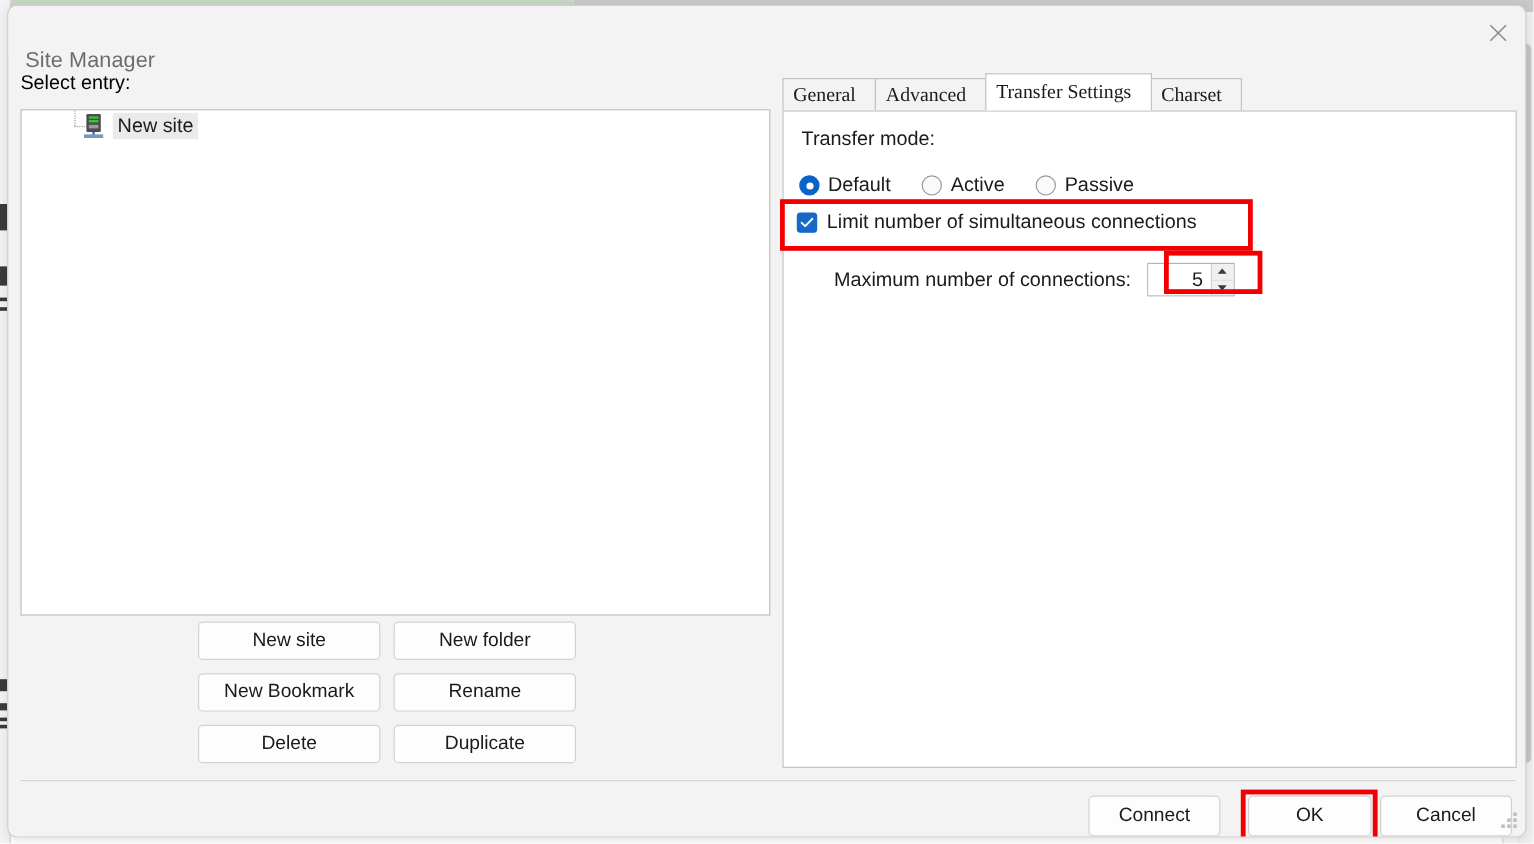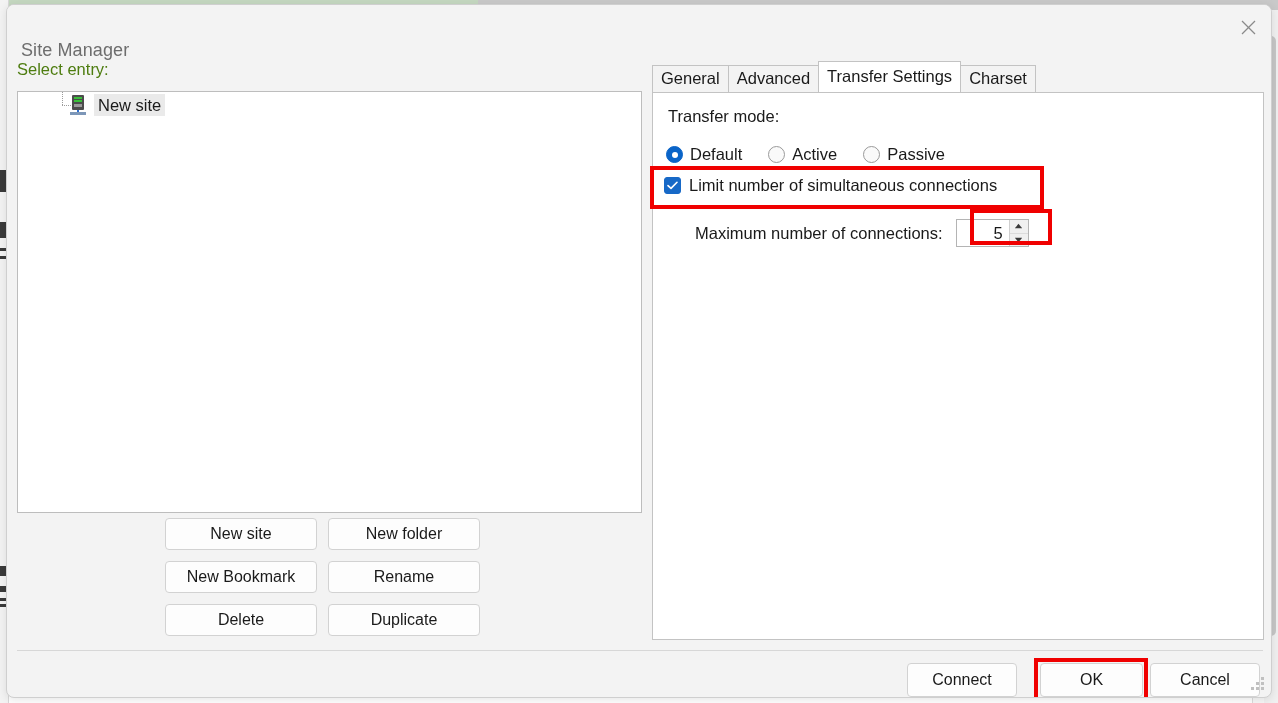--- a/index.html
+++ b/index.html
@@ -113,21 +113,21 @@
     justify-content: center;
     cursor: default;
   }
   .close-btn svg { display: block; }
 
   
   .select-entry-label {
     position: absolute;
     left: 10px; top: 55px;
     font-size: 16.5px;
-    color: #4d7c0f;
+    color: #000000;
     white-space: nowrap;
   }
 
   .tree-box {
     position: absolute;
     left: 10px; top: 86px;
     width: 625px;
     height: 422px;
     background: #ffffff;
     border: 1px solid #bdbdbd;
@@ -299,27 +299,28 @@
     display: flex;
     align-items: flex-end;
   }
   .tab {
     background: #f3f3f3;
     border: 1px solid #c3c3c3;
     border-bottom: none;
     box-sizing: border-box;
     font-size: 16.5px;
     color: #1a1a1a;
-    padding: 2px 8px 3px 8px;
+    padding: 2px 16px 3px 8px;
     height: 27px;
     display: flex;
     align-items: center;
     white-space: nowrap;
     margin-right: -1px;
     cursor: default;
+    font-family: Liberation Serif, serif;
   }
   .tab.active {
     background: #ffffff;
     height: 31px;
     border-color: #c3c3c3;
     position: relative;
     z-index: 3;
     padding-top: 2px;
   }
 

